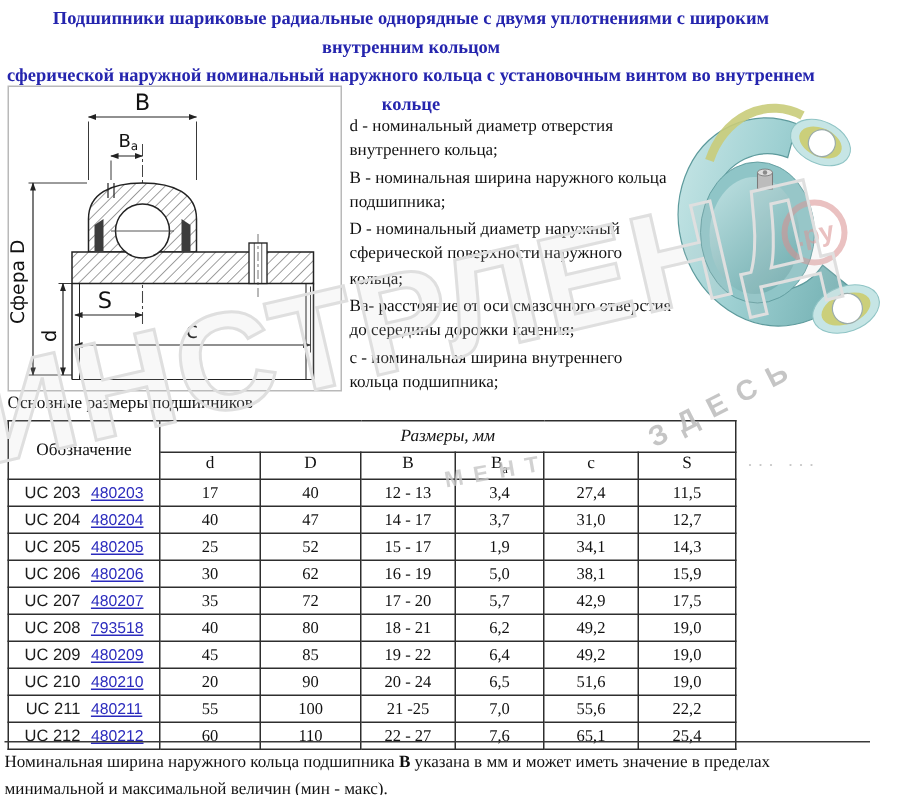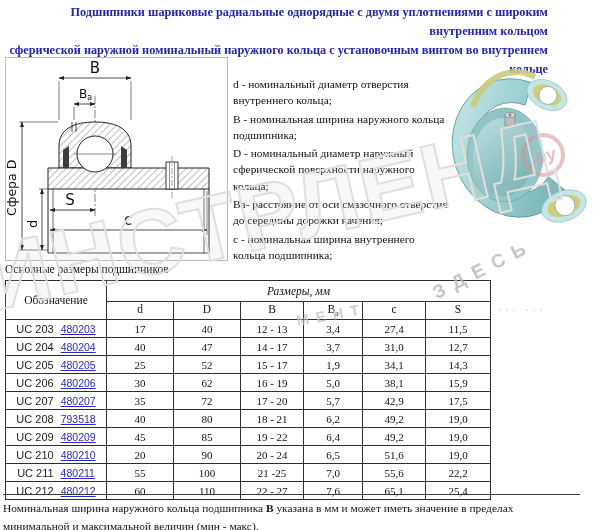--- a/index.html
+++ b/index.html
@@ -1,19 +1,19 @@
 <!DOCTYPE html>
 <html><head>
 <meta charset="utf-8">
 <style>
   html,body{margin:0;padding:0;background:#fff;}
   .page{position:relative;width:600px;height:530px;background:#fff;overflow:hidden;
         font-family:"Liberation Serif",serif;color:#111;}
   
-  .hdr{position:absolute;top:3px;left:0;width:548px;text-align:right;
+  .hdr{position:absolute;top:3px;left:0;width:548px;text-align:center;
        font-weight:bold;font-size:12.3px;line-height:1.55;color:#2525ae;}
   
   .draw-box{position:absolute;left:5px;top:57px;width:223px;height:204px;
             border:1px solid #b9b9b9;box-sizing:border-box;background:#fff;}
   
   .descs{position:absolute;left:233px;top:76px;width:229px;font-size:11.4px;line-height:1.43;}
   .descs p{margin:0 12px 2px 0;}
   
   .photo{position:absolute;left:443px;top:55px;width:157px;height:207px;}
   

